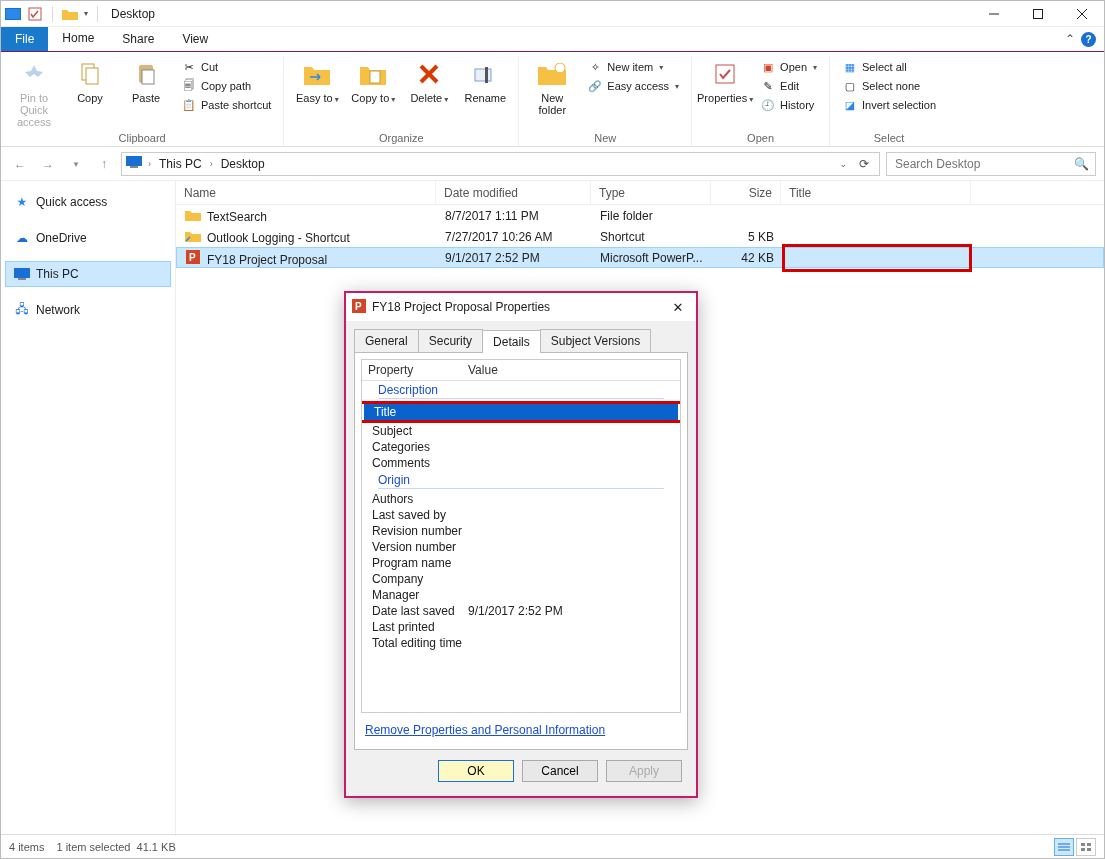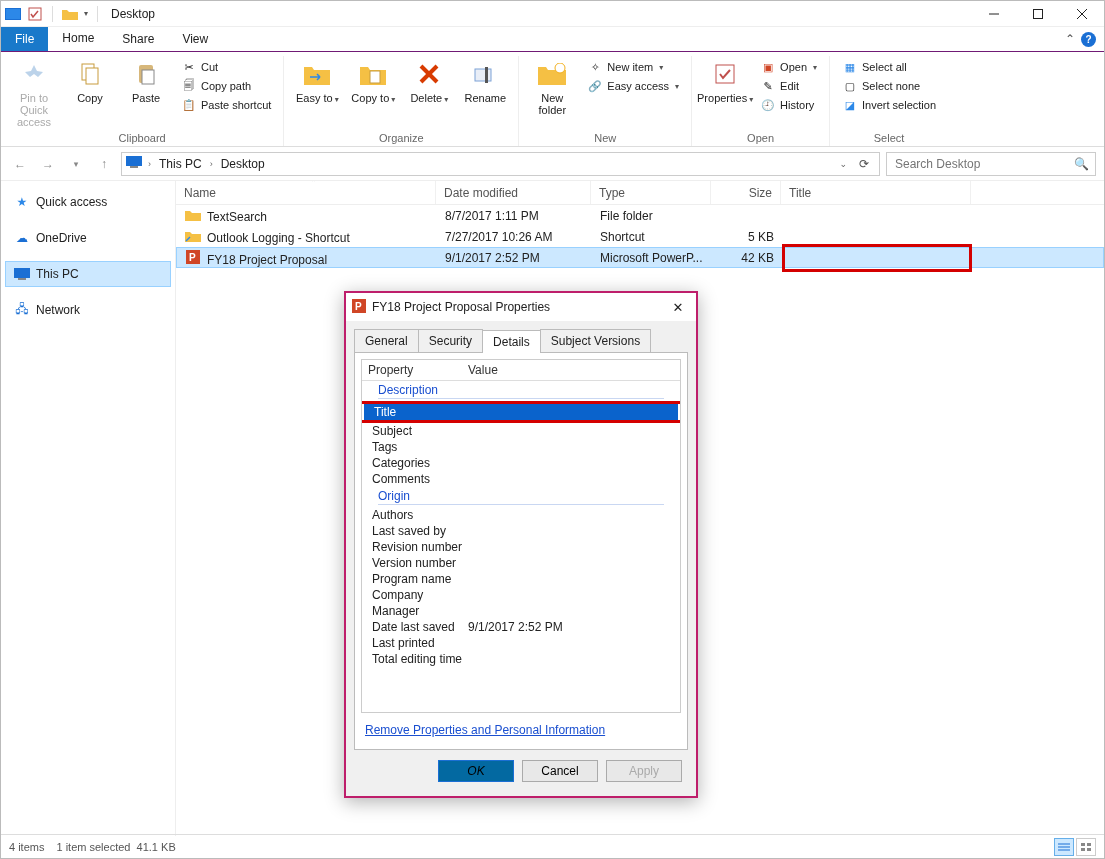--- a/index.html
+++ b/index.html
@@ -97,21 +97,21 @@
   .prow-section span { border-bottom:1px solid #c9d7f2; display:inline-block; width:100%; padding-bottom:1px;}
   .prow { display:flex; padding:1px 6px; }
   .prow .p1 { width:100px; padding-left:4px; }
   .prow .p2 { flex:1; }
   .prow.hl { margin:0 2px; }
   .prow.hl-sel { background:#0a63cc; color:#fff; }
   .title-row-wrap { border:3px solid #d40000; margin:0 -3px; padding:0; }
   .link-remove { color:#1a4fd0; text-decoration:underline; font-size:12px; display:block; margin:10px 4px 6px; cursor:pointer; }
   .dlg-btns { display:flex; justify-content:flex-end; gap:8px; padding:10px 6px 6px; }
   .dlg-btns button { width:76px; height:22px; font-size:12px; background:#e8e8e8; border:1px solid #aaa; cursor:pointer; }
-  .dlg-btns button.primary { border:1.5px solid #1a6fd4; background:#0369a1;font-style:italic; }
+  .dlg-btns button.primary { border:1.5px solid #1a6fd4; background:#fef9c3; }
   .dlg-btns button:disabled { color:#aaa; }
 
   
   .svg-folder { fill:#f5c044; }
   .svg-shortcut { fill:#f5c044; }
 </style>
 </head>
 <body>
 
 <div class="window">
@@ -496,24 +496,20 @@
                 <div class="prow hl hl-sel">
                   <div class="p1">Title</div>
                     <div class="p2"></div>
                 </div>
               </div>
               <div class="prow">
                   <div class="p1">Subject</div>
                   <div class="p2"></div>
                 </div>
               <div class="prow">
-                  <div class="p1">Tags</div>
-                  <div class="p2"></div>
-                </div>
-              <div class="prow">
                   <div class="p1">Categories</div>
                   <div class="p2"></div>
                 </div>
               <div class="prow">
                   <div class="p1">Comments</div>
                   <div class="p2"></div>
                 </div>
               <div class="prow-section"><span>Origin</span></div>
               <div class="prow">
                   <div class="p1">Authors</div>

